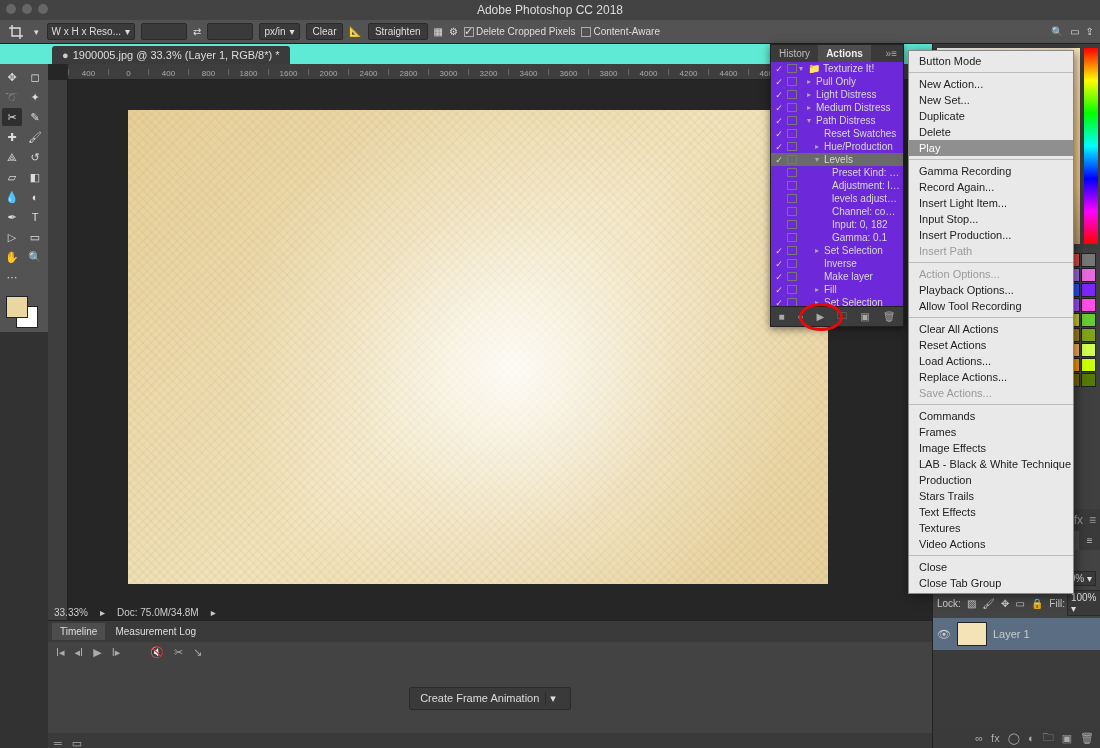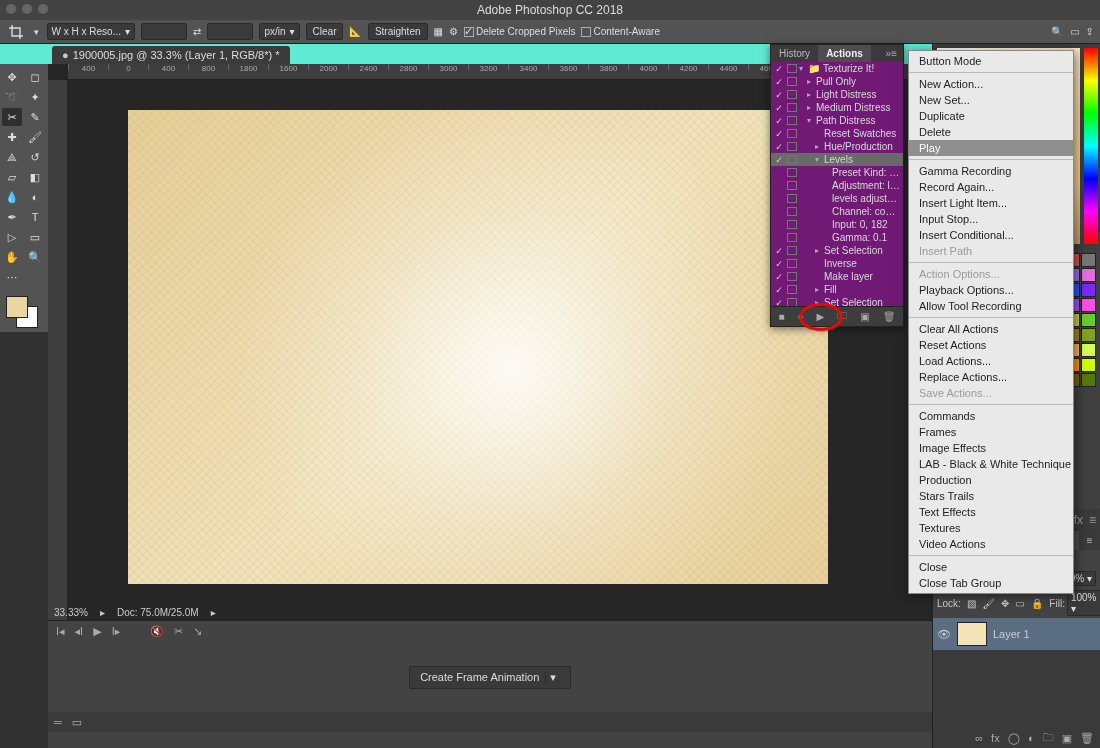--- a/index.html
+++ b/index.html
@@ -26,21 +26,21 @@
   
   .toolbox { position:absolute; left:0; top:64px; width:48px; background:#535353; padding:4px 2px; display:grid; grid-template-columns:1fr 1fr; gap:2px; }
   .tool { width:20px; height:18px; display:flex; align-items:center; justify-content:center; color:#ddd; border-radius:2px;}
   .tool.sel{background:#2f2f2f}
   .swatches{grid-column:1/3; margin-top:6px; position:relative; height:34px;}
   .sw-fg{position:absolute;left:4px;top:2px;width:22px;height:22px;background:#e9d6a0;border:1px solid #222}
   .sw-bg{position:absolute;left:14px;top:12px;width:22px;height:22px;background:#fff;border:1px solid #222}
 
   
   .workarea{position:absolute; left:48px; top:64px; right:168px; bottom:128px; background:#262626;}
-  .ruler-h{position:absolute;left:20px;right:0;top:0;height:16px;background:#3e3e3e;border-bottom:1px solid #222;display:flex;overflow:hidden;font-size:8px;color:#aaa}
+  .ruler-h{position:absolute;left:20px;right:0;top:0;height:16px;background:#3e3e3e;border-bottom:1px solid #222;display:flex;align-items:center;overflow:hidden;font-size:8px;color:#aaa}
   .ruler-h span{display:inline-block;width:40px;text-align:center;border-left:1px solid #666;height:6px;line-height:6px;padding-top:2px}
   .ruler-v{position:absolute;top:16px;left:0;bottom:0;width:20px;background:#3e3e3e;border-right:1px solid #222}
   .canvas{position:absolute;left:80px;top:46px;width:700px;height:474px;background:#f5e7bf;
     background-image:
       radial-gradient(circle at 55% 55%, rgba(255,255,255,.85) 0%, rgba(255,255,255,.2) 35%, rgba(230,200,140,.1) 60%),
       linear-gradient(135deg, rgba(214,178,104,.45) 0%, rgba(242,228,190,.3) 50%, rgba(214,178,104,.4) 100%),
       repeating-linear-gradient(45deg, rgba(150,150,150,.12) 0 2px, transparent 2px 6px),
       repeating-linear-gradient(-45deg, rgba(150,150,150,.12) 0 2px, transparent 2px 6px);
   }
   .zoominfo{position:absolute;left:6px;bottom:2px;font-size:10px;color:#ccc;display:flex;gap:12px;align-items:center}
@@ -75,21 +75,21 @@
   .lrow{display:flex;align-items:center;gap:6px;padding:2px 4px;font-size:10px}
   .lrow select,.lrow .fld{background:#3a3a3a;border:1px solid #2a2a2a;color:#ddd;font-size:10px;padding:1px 3px}
   .lrow .opbox{display:flex;align-items:center;gap:2px;margin-left:auto}
   .layer-list{flex:1;background:#3b3b3b}
   .layer-item{display:flex;align-items:center;gap:6px;padding:4px;background:#5a6d82}
   .eye{width:14px;text-align:center}
   .thumb{width:30px;height:24px;background:#f3e3b7;border:1px solid #222}
   .lfooter{height:20px;background:#3a3a3a;display:flex;justify-content:flex-end;gap:8px;align-items:center;padding:0 6px;color:#aaa;font-size:11px}
 
   
-  .actions-panel{position:absolute; left:770px; top:44px; width:134px; background:#701a75; border:1px solid #222; font-size:10px; box-shadow:0 2px 8px rgba(0,0,0,.5)}
+  .actions-panel{position:absolute; left:770px; top:44px; width:134px; background:#6d28d9; border:1px solid #222; font-size:10px; box-shadow:0 2px 8px rgba(0,0,0,.5)}
   .ap-tabs{display:flex;background:#3a3a3a}
   .ap-tab{padding:3px 8px;color:#bbb;font-size:10px}
   .ap-tab.active{background:#4d4d4d;color:#eee;font-weight:bold}
   .ap-tab-menu{margin-left:auto;padding:3px 6px;color:#aaa}
   .ap-body{max-height:244px;overflow:hidden}
   .ap-row{display:flex;align-items:center;height:13px;padding:0 2px;color:#d8d8d8}
   .ap-row.sel{background:#6a6a6a}
   .ap-chk{width:12px;text-align:center;font-size:9px}
   .ap-sq{width:10px;height:9px;border:1px solid #777;margin:0 2px}
   .ap-ind{display:inline-block}
@@ -207,26 +207,30 @@
       <span>4600</span>
       <span>4800</span>
       <span>5000</span>
       <span>5200</span>
     </div>
   <div class="ruler-v"></div>
   <div class="canvas"></div>
   <div class="zoominfo">
     <span>33.33%</span>
     <span>▸</span>
-    <span><span>Doc:</span> <span>75.0M/25.0M</span></span>
+    <span><span>Doc:</span> <span>75.0M/34.8M</span></span>
     <span>▸</span>
   </div>
 </div>
 
 <div class="bottom">
+  <div class="bt-tabs">
+    <span class="bt-tab active">Timeline</span>
+    <span class="bt-tab">Measurement Log</span>
+  </div>
   <div class="bt-controls">
     <span>I◂</span>
     <span>◂I</span>
     <span>▶</span>
     <span>I▸</span>
     <span style="width:10px"></span>
     <span>🔇</span>
     <span>✂</span>
     <span>↘</span>
   </div>
@@ -557,21 +561,21 @@
     <div class="mi">New Action...</div>
     <div class="mi">New Set...</div>
     <div class="mi">Duplicate</div>
     <div class="mi">Delete</div>
     <div class="mi hl">Play</div>
     <hr>
     <div class="mi">Gamma Recording</div>
     <div class="mi">Record Again...</div>
     <div class="mi">Insert Light Item...</div>
     <div class="mi">Input Stop...</div>
-    <div class="mi">Insert Conditional...</div>
+    <div class="mi">Insert Production...</div>
     <div class="mi disabled">Insert Path</div>
     <hr>
     <div class="mi disabled">Action Options...</div>
     <div class="mi">Playback Options...</div>
     <div class="mi">Allow Tool Recording</div>
     <hr>
     <div class="mi">Clear All Actions</div>
     <div class="mi">Reset Actions</div>
     <div class="mi">Load Actions...</div>
     <div class="mi">Replace Actions...</div>

